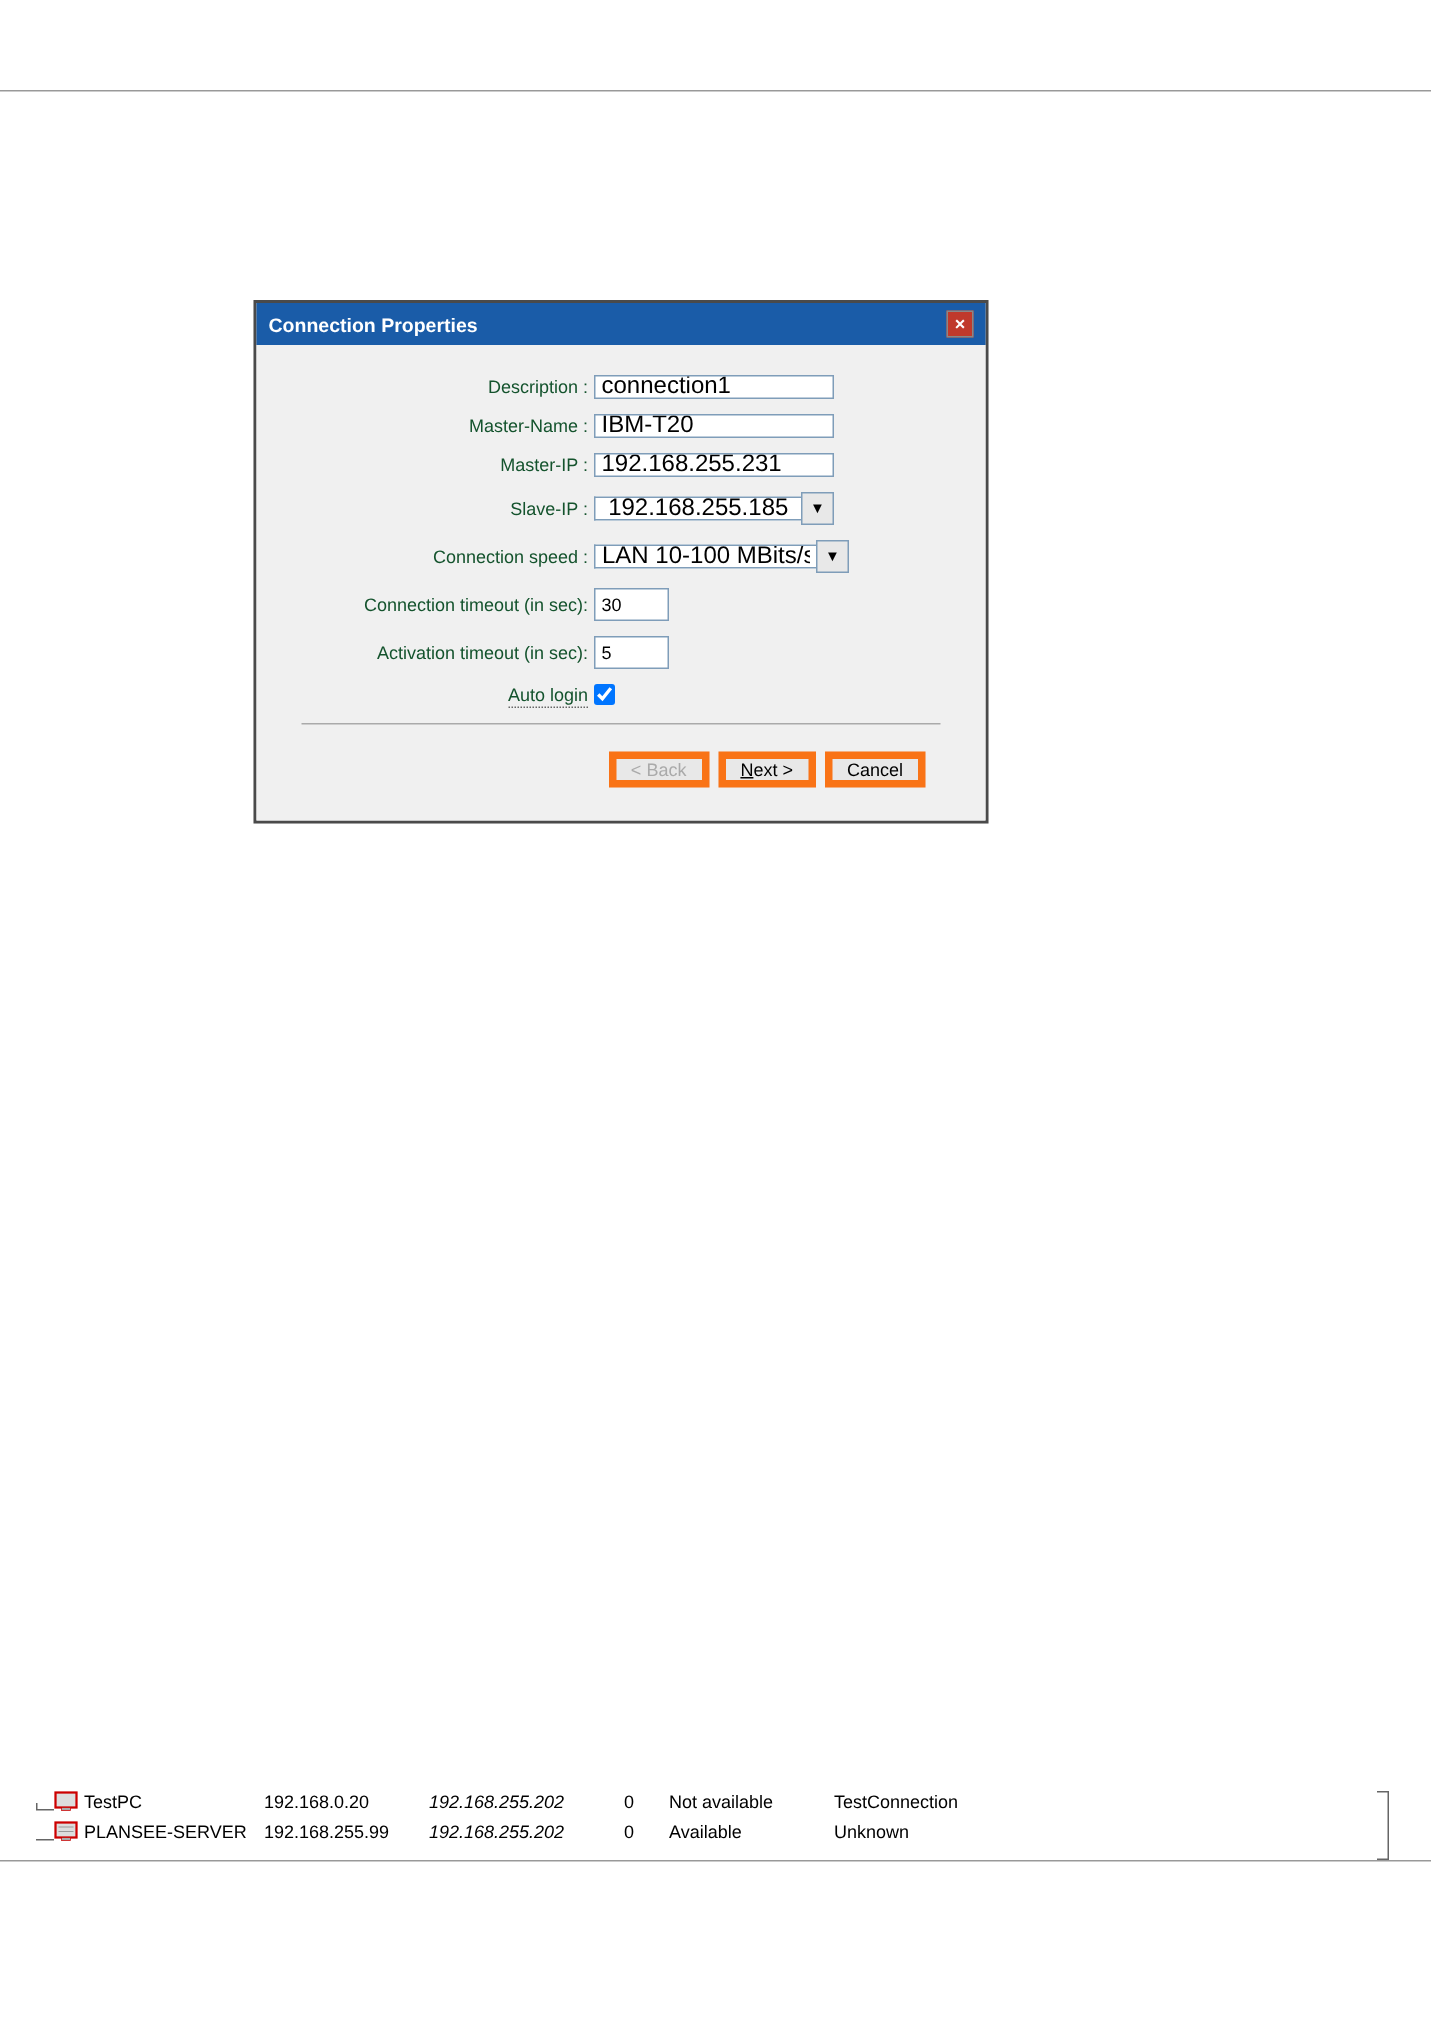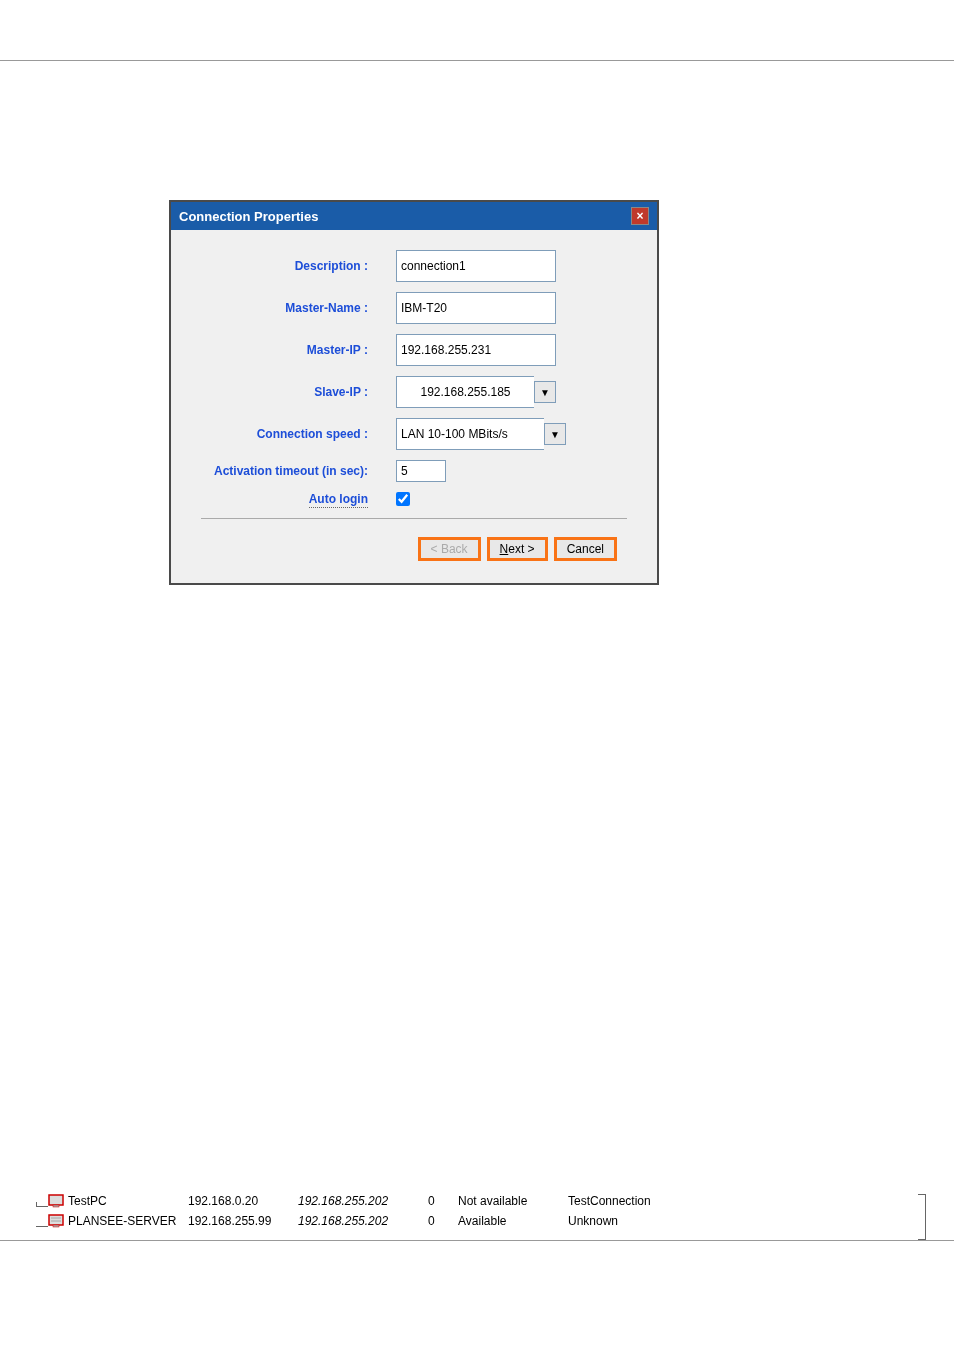--- a/index.html
+++ b/index.html
@@ -80,33 +80,32 @@
 
     .form-row {
       display: flex;
       align-items: center;
       margin-bottom: 10px;
     }
 
     .form-label {
       width: 195px;
       text-align: right;
-      padding-right: 28px;
-      font-size: 12px;
-      color: #1d4ed8;
+      padding-right: 4px;
+      font-size: 12px;
+      color: #14532d;
       white-space: nowrap;
-      font-weight: bold;
     }
 
     .form-input {
       border: 1px solid #7f9db9;
       background: #ffffff;
-      height: 32px;
+      height: 16px;
       padding: 0 4px;
-      font-size: 12px;
+      font-size: 16px;
       width: 160px;
     }
 
     .form-input-dropdown {
       display: flex;
       align-items: center;
     }
 
     .form-input-dropdown .form-input {
       width: 138px;
@@ -151,21 +150,21 @@
       display: flex;
       justify-content: flex-end;
       padding: 8px 10px 12px 0;
       gap: 6px;
     }
 
     .btn {
       min-width: 60px;
       height: 24px;
       background: #e8e8e8;
-      border: 3px solid #f97316;
+      border: 5px solid #f97316;
       font-size: 12px;
       cursor: pointer;
       padding: 0 10px;
     }
 
     .btn:disabled {
       color: #aaa;
       cursor: default;
     }
 
@@ -233,20 +232,24 @@
       </div>
 
       <div class="form-row">
         <div class="form-label">Connection speed :</div>
         <div class="form-input-dropdown">
           <input class="form-input" type="text" value="LAN 10-100 MBits/s" style="width: 148px; border-right: none;">
           <div class="dropdown-arrow">▼</div>
         </div>
       </div>
 
+      <div class="form-row">
+        <div class="form-label">Connection timeout (in sec):</div>
+        <input class="form-input-short" type="text" value="30" style="">
+      </div>
 
       <div class="form-row">
         <div class="form-label">Activation timeout (in sec):</div>
         <input class="form-input-short" type="text" value="5" style="">
       </div>
 
       <div class="form-row">
         <div class="form-label">
           <span style="border-bottom: 1px dotted #666; padding-bottom:1px;">Auto login</span>
         </div>
@@ -266,21 +269,21 @@
         </button>
         <button class="btn">
           <span>Cancel</span>
         </button>
       </div>
 
     </div>
   </div>
 </div>
 
-<div style="position:absolute; bottom:120px; left:28px; right:28px;">
+<div style="position:absolute; bottom:120px; left:16px; right:28px;">
 
   <div style="position:relative; padding-left: 20px;">
 
     <div style="position:absolute; left:8px; top:8px; bottom:22px; width:1px; background:#666;"></div>
 
     <div style="position:absolute; left:8px; top:12px; width:12px; height:1px; background:#666;"></div>
 
     <div style="position:absolute; left:8px; top:32px; width:12px; height:1px; background:#666;"></div>
 
     <div class="status-list-item" style="margin-bottom:6px;">

